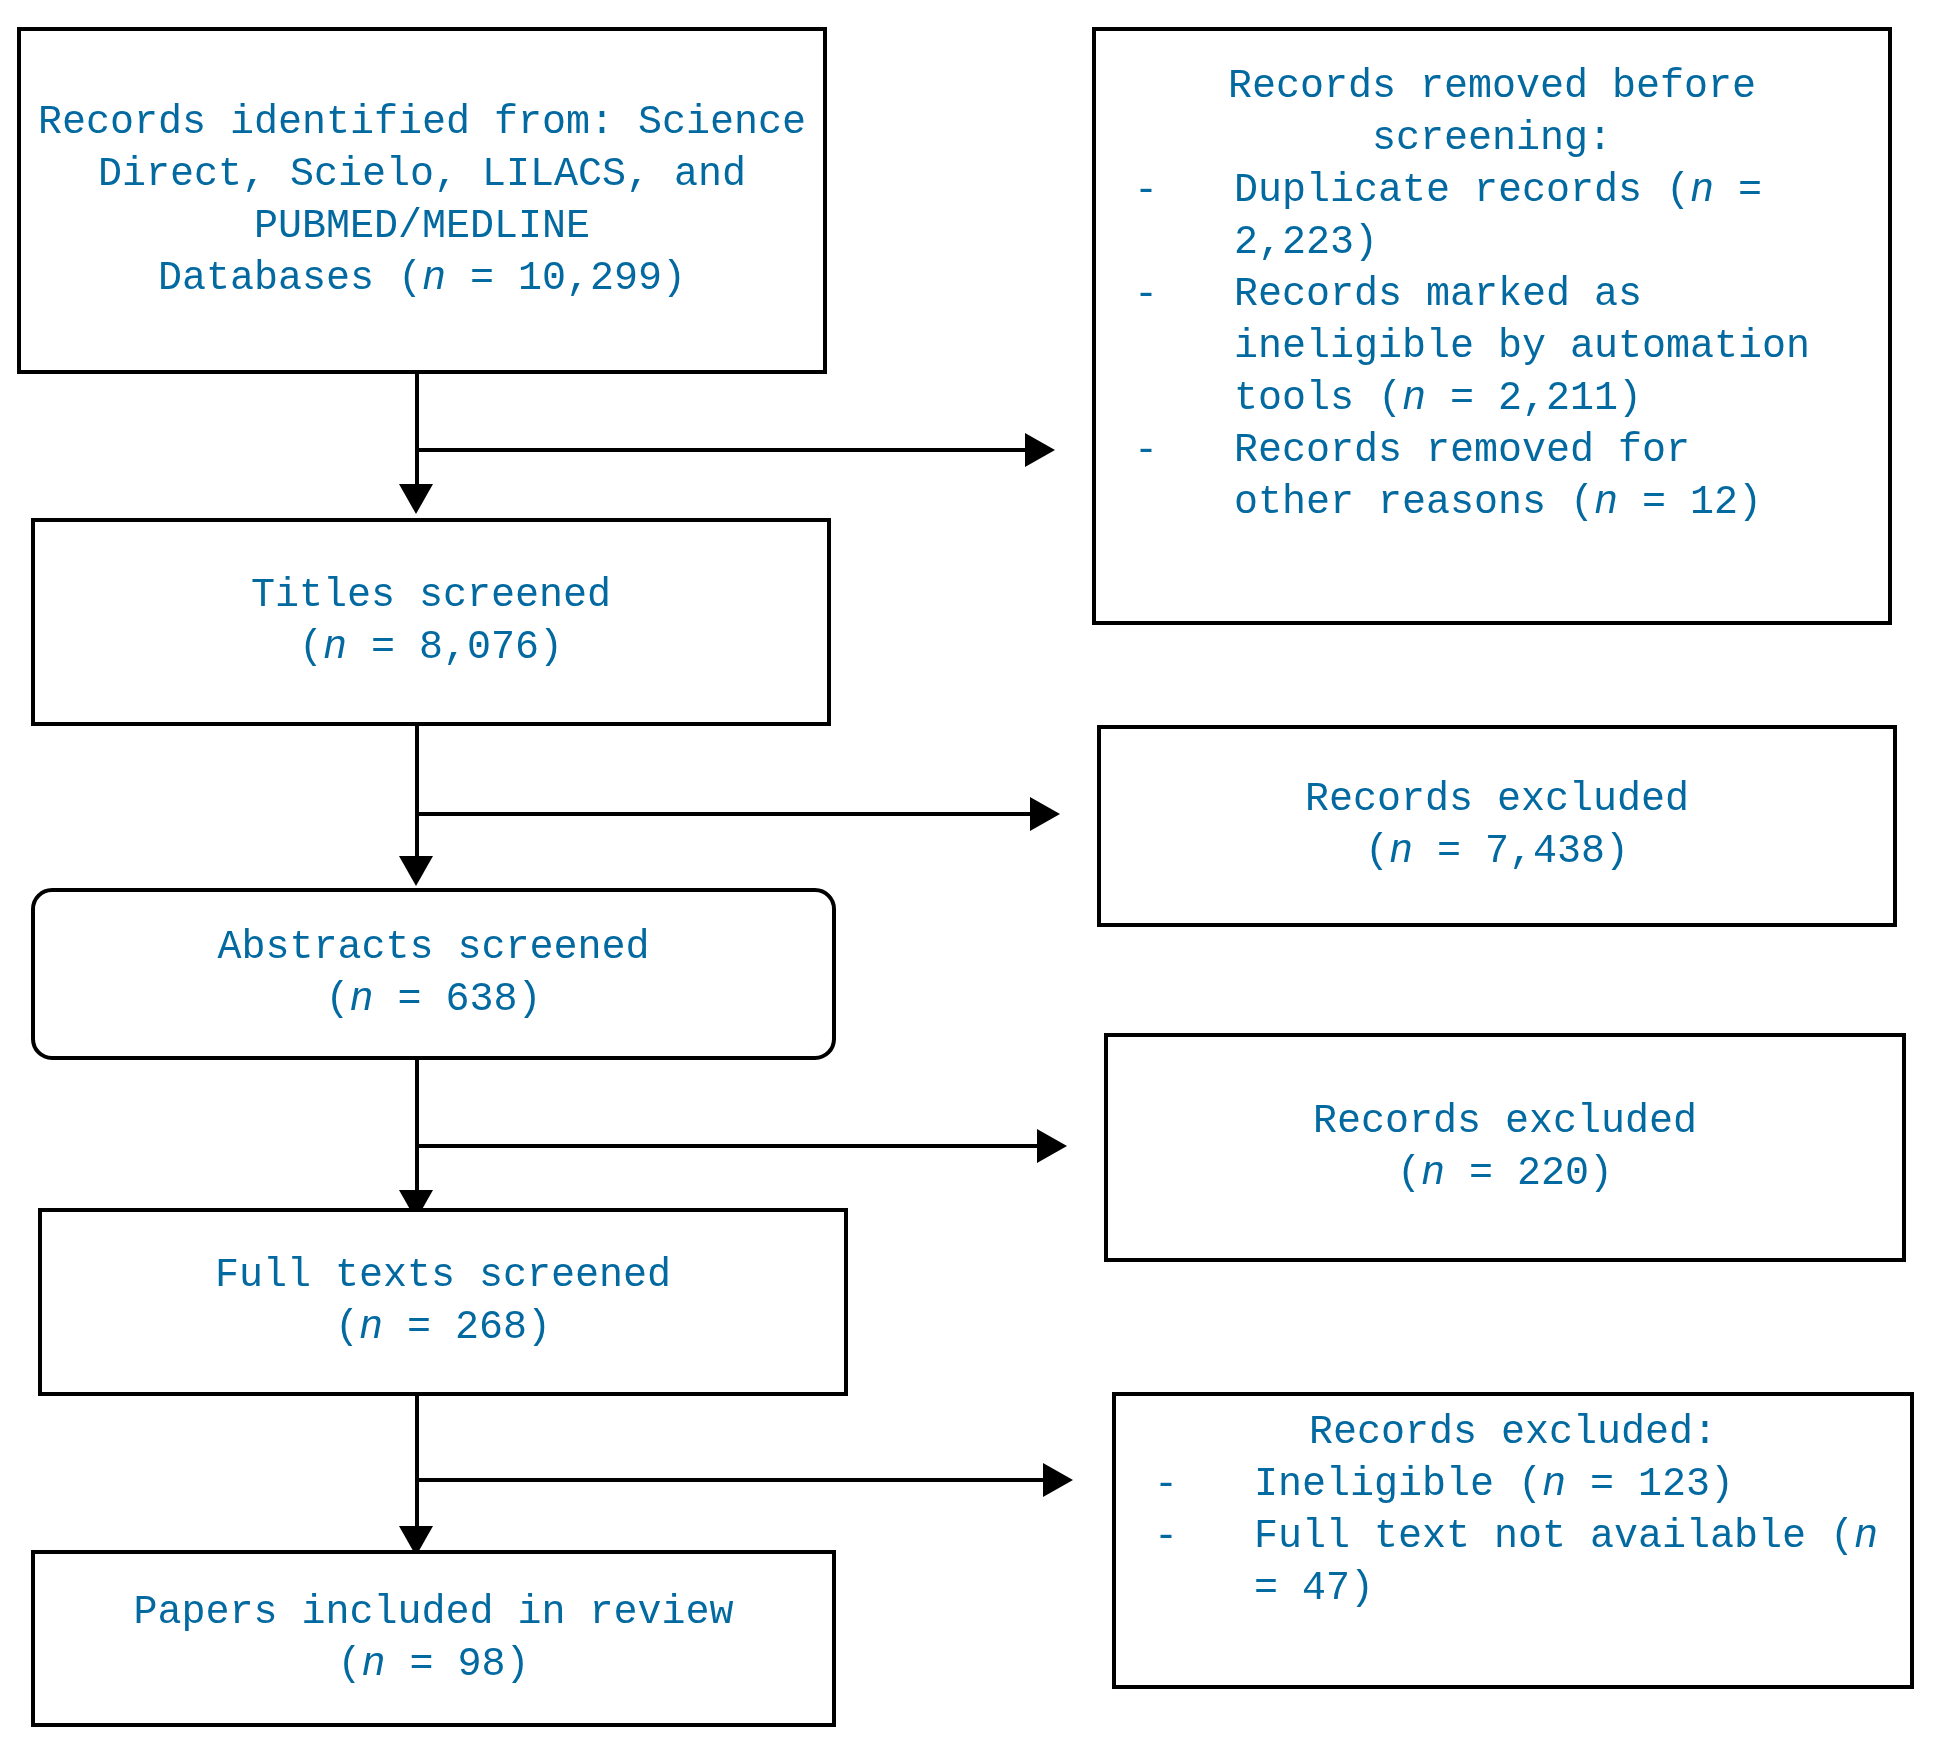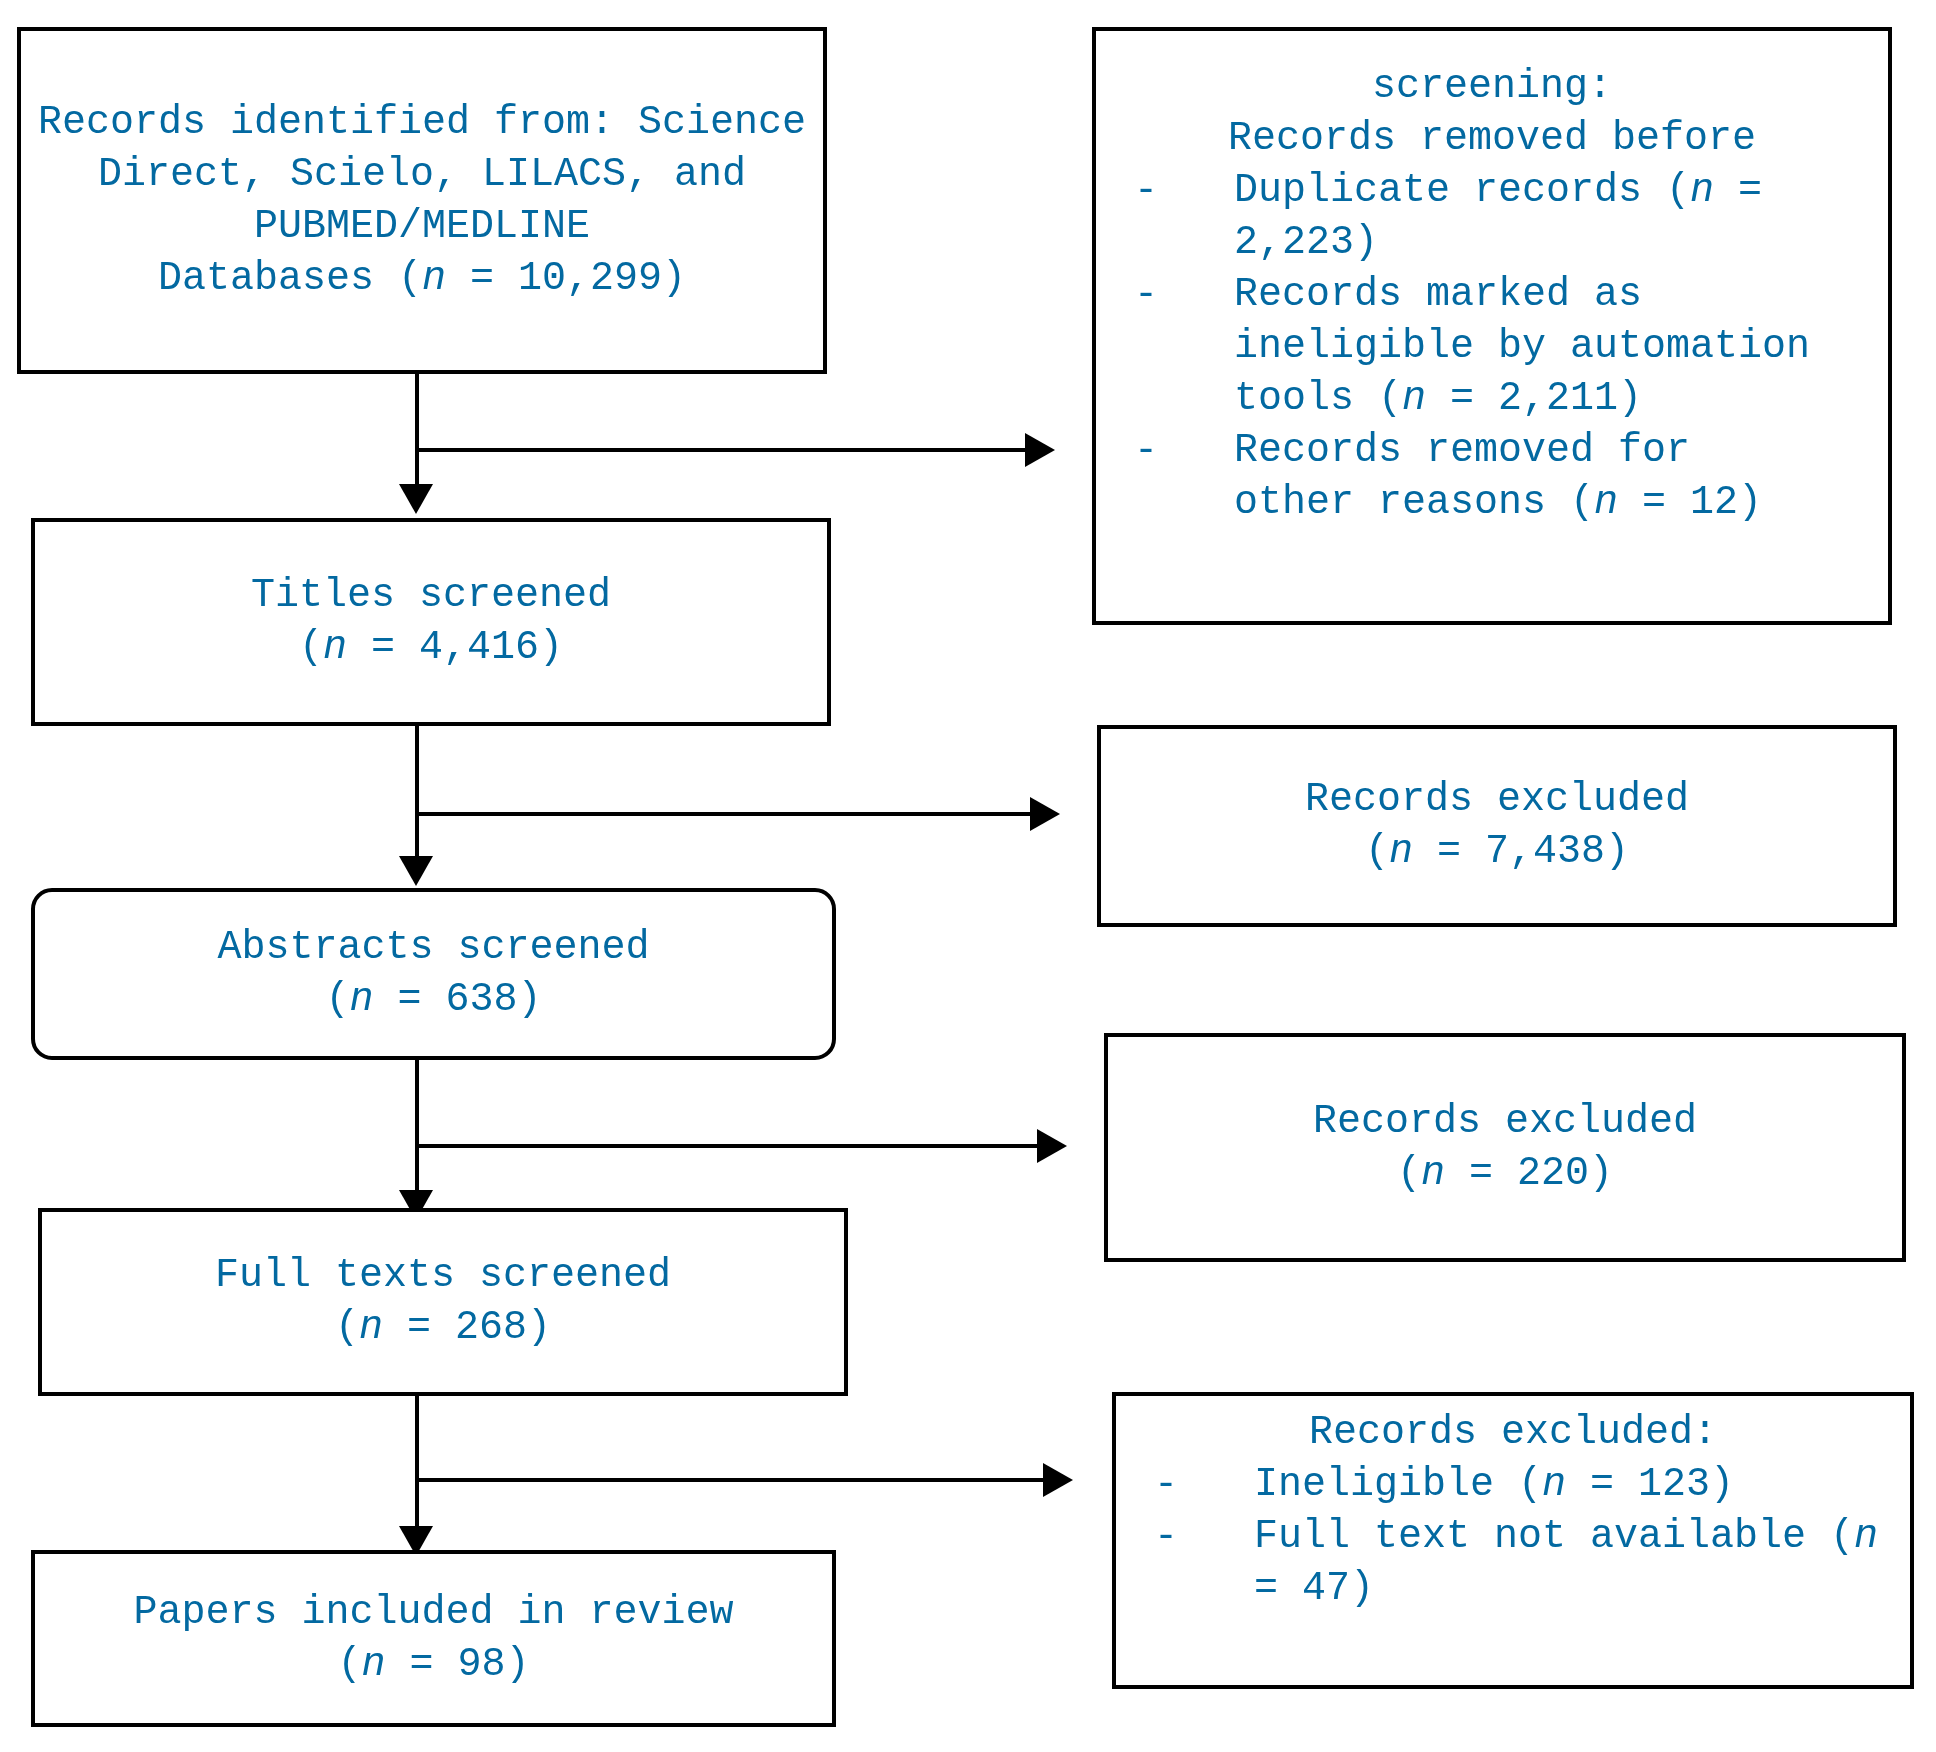--- a/index.html
+++ b/index.html
@@ -117,21 +117,21 @@
       <span>Records identified from: Science</span><br>
       <span>Direct, Scielo, LILACS, and</span><br>
       <span>PUBMED/MEDLINE</span><br>
       <span>Databases (<em class="italic-n">n</em> = <span>10,299</span>)</span>
     </div>
   </div>
 
   <div class="box" style="left:31px; top:518px; width:800px; height:208px;">
     <div class="inner">
       <span>Titles screened</span><br>
-      <span>(<em class="italic-n">n</em> = <span>4,416</span>)</span>
+      <span>(<em class="italic-n">n</em> = <span>8,076</span>)</span>
     </div>
   </div>
 
   <div class="box" style="left:31px; top:888px; width:805px; height:172px;border-radius:21px;">
     <div class="inner">
       <span>Abstracts screened</span><br>
       <span>(<em class="italic-n">n</em> = <span>638</span>)</span>
     </div>
   </div>
 
@@ -144,22 +144,22 @@
 
   <div class="box" style="left:31px; top:1550px; width:805px; height:177px;">
     <div class="inner">
       <span>Papers included in review</span><br>
       <span>(<em class="italic-n">n</em> = <span>98</span>)</span>
     </div>
   </div>
 
   <div class="box listbox" style="left:1092px; top:27px; width:800px; height:598px; align-items:flex-start;">
     <div class="inner" style="padding-top:30px;">
+      <span class="hdr">Records removed before</span>
       <span class="hdr">screening:</span>
-      <span class="hdr">Records removed before</span>
       <ul class="bullets">
         <li>
           <span class="dash">-</span>
           <span>Duplicate records (<em class="italic-n">n</em> =<br>2,223)</span>
         </li>
         <li>
           <span class="dash">-</span>
           <span>Records marked as<br>ineligible by automation<br>tools (<em class="italic-n">n</em> = 2,211)</span>
         </li>
         <li>

